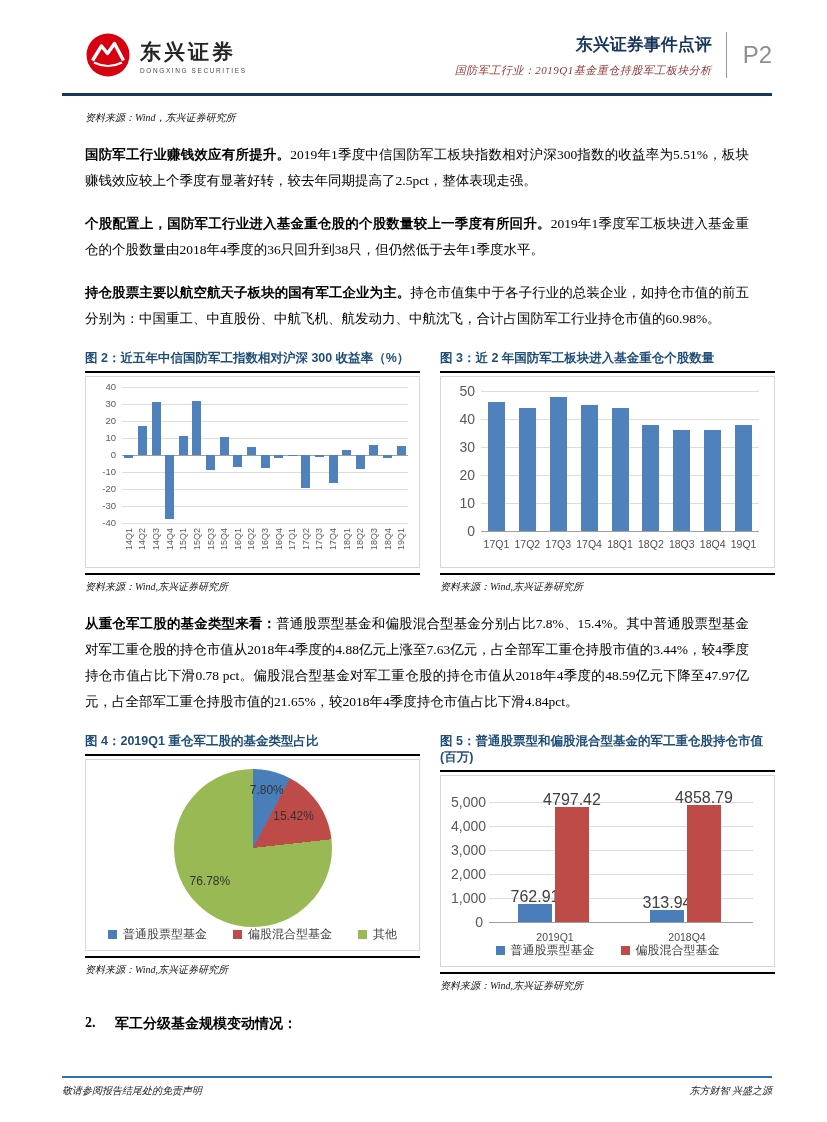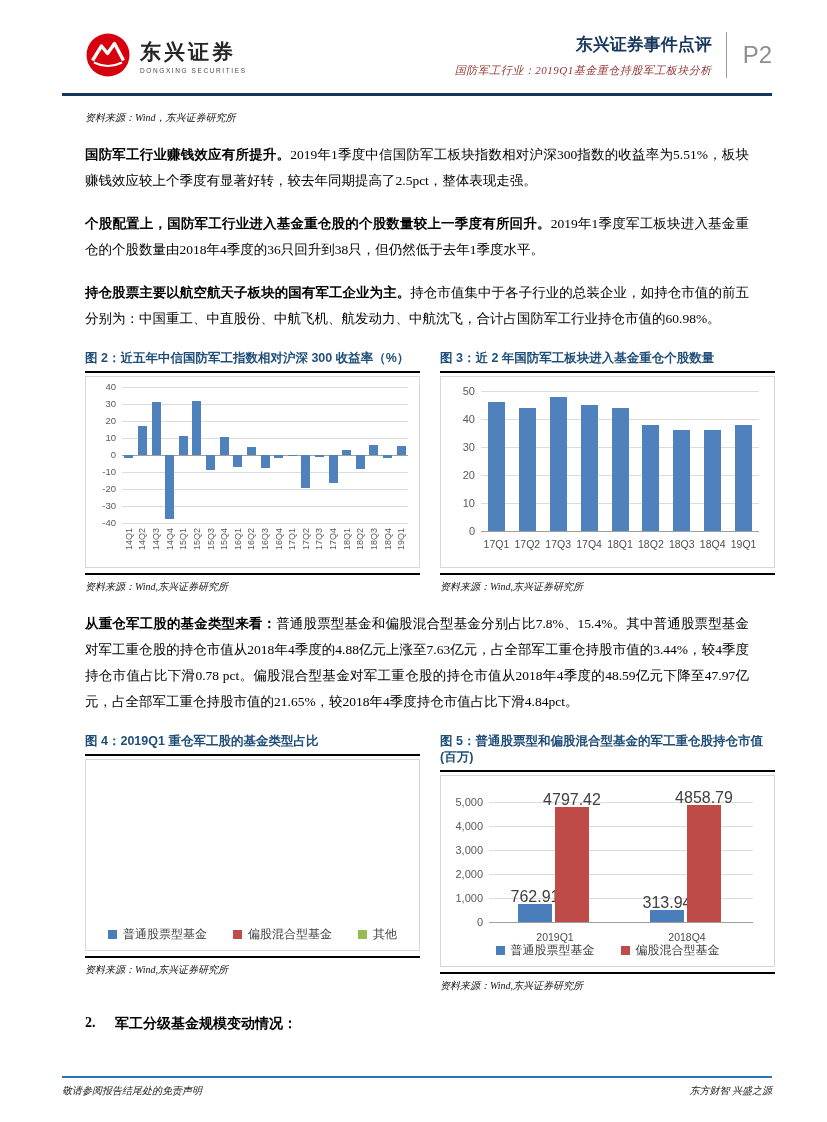--- a/index.html
+++ b/index.html
@@ -31,21 +31,21 @@
   .fig-grid{display:flex;gap:20px;margin:18px 0 0 23px;width:690px;}
   .fig{width:335px;}
   .fig-title{font-family:"Liberation Sans",sans-serif;font-weight:bold;font-size:12.5px;color:#1f4e79;line-height:16px;min-height:16px;}
   .fig-rule{height:2px;background:#000;margin-top:5px;}
   .chart-box{position:relative;border:1px solid #d6d6d6;height:192px;margin-top:3px;background:#fff;overflow:hidden;}
   .fig-src{font-size:10px;font-style:italic;color:#111;margin-top:5px;}
 
   .plot{position:absolute;}
   .grid{position:absolute;left:0;right:0;height:1px;background:#dcdcdc;}
   .grid.zero{background:#9f9f9f;}
-  .ylab{position:absolute;left:-38px;width:32px;text-align:right;font-family:"Liberation Sans",sans-serif;font-size:11px;color:#595959;line-height:12px;}
+  .ylab{position:absolute;left:-38px;width:32px;text-align:right;font-family:"Liberation Sans",sans-serif;font-size:14px;color:#595959;line-height:12px;}
   .bar{position:absolute;}
   .xlab-v{position:absolute;width:30px;height:12px;transform:rotate(-90deg);font-family:"Liberation Sans",sans-serif;font-size:9px;color:#595959;text-align:right;line-height:12px;}
   .xlab-h{position:absolute;font-family:"Liberation Sans",sans-serif;font-size:10.5px;color:#4d4d4d;text-align:center;}
   .dlab{position:absolute;width:70px;text-align:center;font-family:"Liberation Sans",sans-serif;font-size:16px;color:#404040;}
   .legend{position:absolute;left:0;right:0;bottom:7px;display:flex;justify-content:center;gap:26px;font-family:"Liberation Sans",sans-serif;font-size:12px;color:#3f3f3f;}
   .lg-item{display:flex;align-items:center;}
   .sq{display:inline-block;width:9px;height:9px;margin-right:6px;}
   .pie{position:absolute;left:50%;top:9px;width:158px;height:158px;margin-left:-79px;border-radius:50%;}
   .plab{position:absolute;transform:translate(-50%,-50%);font-family:"Liberation Sans",sans-serif;font-size:12px;color:#333;}
 
@@ -212,20 +212,25 @@
       </figure>
     </div>
 
     <p class="para"><span class="lead">从重仓军工股的基金类型来看：</span><span>普通股票型基金和偏股混合型基金分别占比7.8%、15.4%。其中普通股票型基金对军工重仓股的持仓市值从2018年4季度的4.88亿元上涨至7.63亿元，占全部军工重仓持股市值的3.44%，较4季度持仓市值占比下滑0.78 pct。偏股混合型基金对军工重仓股的持仓市值从2018年4季度的48.59亿元下降至47.97亿元，占全部军工重仓持股市值的21.65%，较2018年4季度持仓市值占比下滑4.84pct。</span></p>
 
     <div class="fig-grid">
       <figure class="fig">
         <div class="fig-title">图 4：2019Q1 重仓军工股的基金类型占比</div>
         <div class="fig-rule"></div>
         <div class="chart-box" id="chart4">
+            <div class="pie" style="background: conic-gradient(rgb(74, 126, 187) 0%, rgb(74, 126, 187) 7.8%, rgb(190, 75, 72) 7.8%, rgb(190, 75, 72) 23.22%, rgb(152, 185, 84) 23.22%, rgb(152, 185, 84) 100%);">
+              <div class="plab" style="left: 59%; top: 13%;">7.80%</div>
+              <div class="plab" style="left: 76%; top: 30%;">15.42%</div>
+              <div class="plab" style="left: 23%; top: 71%;">76.78%</div>
+            </div>
             <div class="legend">
               <span class="lg-item">
                 <span class="sq" style="background: rgb(74, 126, 187);"></span>
                 <span class="lg-tx">普通股票型基金</span>
               </span>
               <span class="lg-item">
                 <span class="sq" style="background: rgb(190, 75, 72);"></span>
                 <span class="lg-tx">偏股混合型基金</span>
               </span>
               <span class="lg-item">

